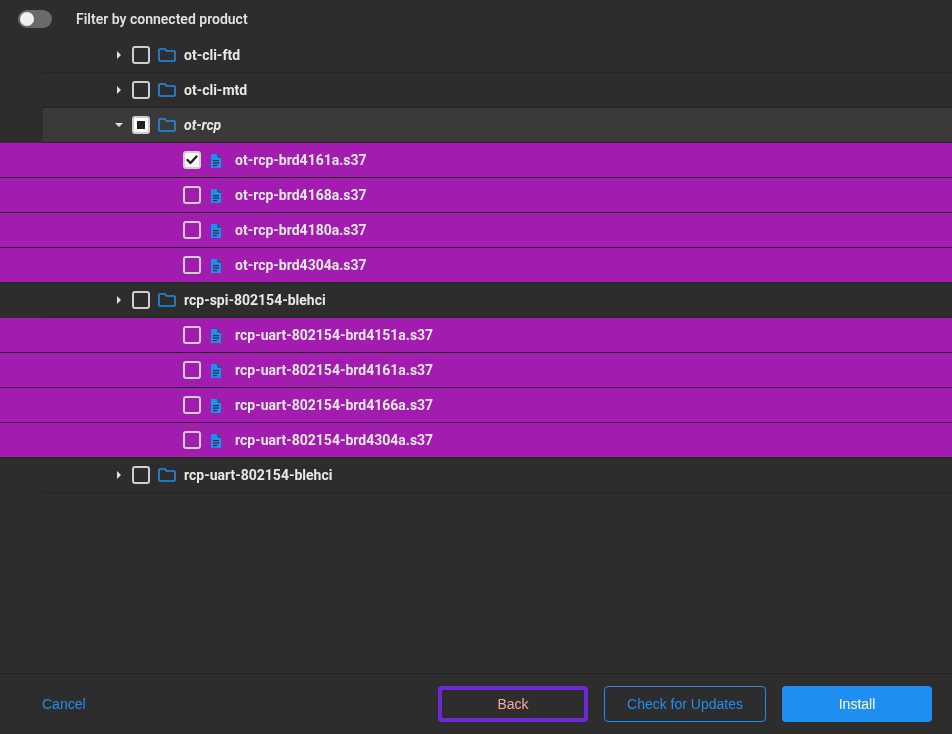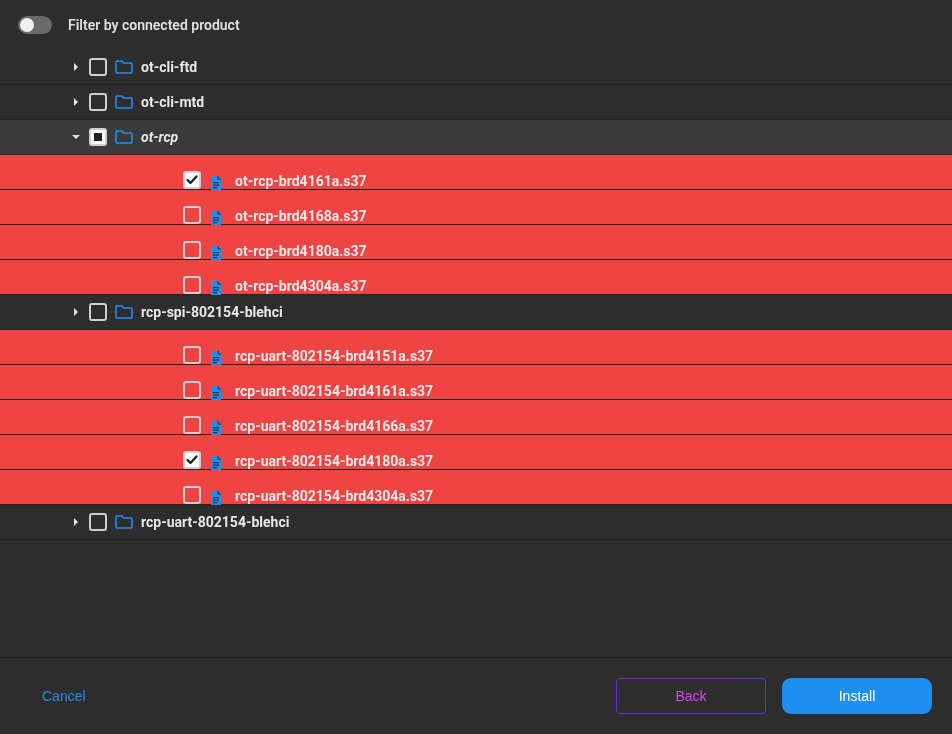--- a/index.html
+++ b/index.html
@@ -10,22 +10,22 @@
     font-size: 14px;
     width: 952px;
     height: 734px;
     overflow: hidden;
     display: flex;
     flex-direction: column;
   }
   .header {
     display: flex;
     align-items: center;
-    padding: 16px 18px;
-    gap: 16px;
+    padding: 10px 18px;
+    gap: 24px;
     font-weight: 600;
   }
   .toggle {
     width: 34px;
     height: 18px;
     background: #6a6a6a;
     border-radius: 10px;
     position: relative;
     cursor: pointer;
   }
@@ -54,23 +54,23 @@
     border-radius: 5px;
   }
   .row {
     display: flex;
     align-items: center;
     height: 35px;
     border-bottom: 1px solid #252525;
     gap: 8px;
     cursor: default;
   }
-  .row.folder-l1 { padding-left: 71px; }
+  .row.folder-l1 { padding-left: 71px; margin-left: 43px; }
   .row.folder-l1.expanded { background: #3a3a3a; font-style: italic; }
-  .row.file-l2 { padding-left: 183px; background: #ef4444; align-items: flex-end; }
+  .row.file-l2 { padding-left: 183px; background: #a21caf; }
   .expand-arrow {
     width: 10px;
     height: 10px;
     display: inline-flex;
     align-items: center;
     justify-content: center;
     cursor: pointer;
   }
   .checkbox {
     width: 18px;
@@ -95,21 +95,21 @@
     flex-shrink: 0;
   }
   .label {
     font-weight: 700;
     color: #e8e8e8;
     white-space: nowrap;
   }
   .footer {
     display: flex;
     align-items: center;
-    padding: 20px 20px;
+    padding: 12px 20px;
     gap: 16px;
     border-top: 1px solid #1f1f1f;
     background: #2d2d2d;
   }
   .footer-spacer { flex: 1; }
   .btn {
     height: 36px;
     padding: 0 22px;
     border-radius: 4px;
     font-size: 14px;
@@ -118,34 +118,33 @@
     display: inline-flex;
     align-items: center;
     justify-content: center;
     border: none;
     background: none;
   }
   .btn-cancel {
     color: #1f8ef1;
   }
   .btn-back {
-    border: 1px solid #6d28d9;
-    color: #d946ef;
+    border: 4px solid #6d28d9;
+    color: #fca5a5;
     min-width: 150px;
   }
   .btn-check {
     border: 1px solid #1f8ef1;
     color: #1f8ef1;
     min-width: 150px;
   }
   .btn-install {
     background: #1f8ef1;
     color: #fff;
     min-width: 150px;
-    border-radius: 9px;
   }
   svg { display: block; }
 </style>
 </head>
 <body>
 
 <div class="header">
   <div class="toggle">
     <div class="toggle-knob"></div>
   </div>
@@ -302,37 +301,20 @@
           <path d="M2 1 L9 1 L12 4 L12 15 L2 15 Z" fill="#1f8ef1"></path>
           <path d="M9 1 L9 4 L12 4" fill="none" stroke="#2d2d2d" stroke-width="1"></path>
           <rect x="4" y="7" width="6" height="1.2" fill="#2d2d2d"></rect>
           <rect x="4" y="9.5" width="6" height="1.2" fill="#2d2d2d"></rect>
           <rect x="4" y="12" width="4" height="1.2" fill="#2d2d2d"></rect>
         </svg>
       </span>
       <span class="label">rcp-uart-802154-brd4166a.s37</span>
     </div>
     <div class="row file-l2">
-      <span class="checkbox checked">
-        <svg width="14" height="14" viewBox="0 0 14 14">
-          <path d="M2.5 7 L5.5 10 L11.5 3.5" fill="none" stroke="#222" stroke-width="2.4" stroke-linecap="round" stroke-linejoin="round"></path>
-        </svg>
-      </span>
-      <span class="file-icon">
-        <svg width="14" height="16" viewBox="0 0 14 16">
-          <path d="M2 1 L9 1 L12 4 L12 15 L2 15 Z" fill="#1f8ef1"></path>
-          <path d="M9 1 L9 4 L12 4" fill="none" stroke="#2d2d2d" stroke-width="1"></path>
-          <rect x="4" y="7" width="6" height="1.2" fill="#2d2d2d"></rect>
-          <rect x="4" y="9.5" width="6" height="1.2" fill="#2d2d2d"></rect>
-          <rect x="4" y="12" width="4" height="1.2" fill="#2d2d2d"></rect>
-        </svg>
-      </span>
-      <span class="label">rcp-uart-802154-brd4180a.s37</span>
-    </div>
-    <div class="row file-l2">
       <span class="checkbox "></span>
       <span class="file-icon">
         <svg width="14" height="16" viewBox="0 0 14 16">
           <path d="M2 1 L9 1 L12 4 L12 15 L2 15 Z" fill="#1f8ef1"></path>
           <path d="M9 1 L9 4 L12 4" fill="none" stroke="#2d2d2d" stroke-width="1"></path>
           <rect x="4" y="7" width="6" height="1.2" fill="#2d2d2d"></rect>
           <rect x="4" y="9.5" width="6" height="1.2" fill="#2d2d2d"></rect>
           <rect x="4" y="12" width="4" height="1.2" fill="#2d2d2d"></rect>
         </svg>
       </span>
@@ -351,14 +333,15 @@
         </svg>
       </span>
       <span class="label">rcp-uart-802154-blehci</span>
     </div>
   </div>
 
 <div class="footer">
   <button class="btn btn-cancel">Cancel</button>
   <div class="footer-spacer"></div>
   <button class="btn btn-back">Back</button>
+  <button class="btn btn-check">Check for Updates</button>
   <button class="btn btn-install">Install</button>
 </div>
 
 </body></html>

